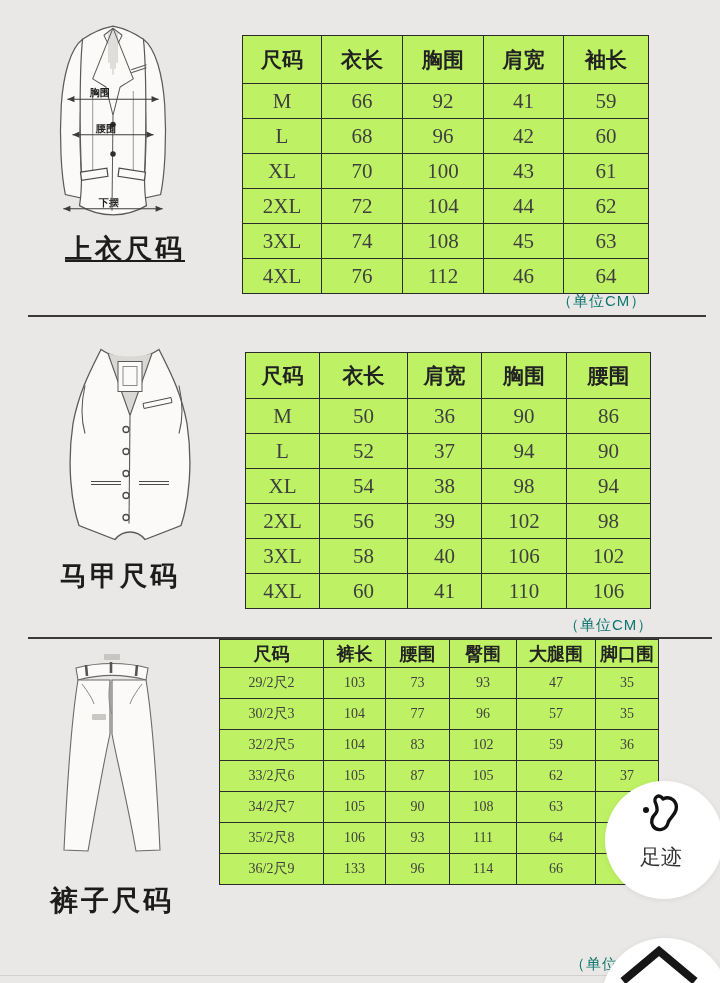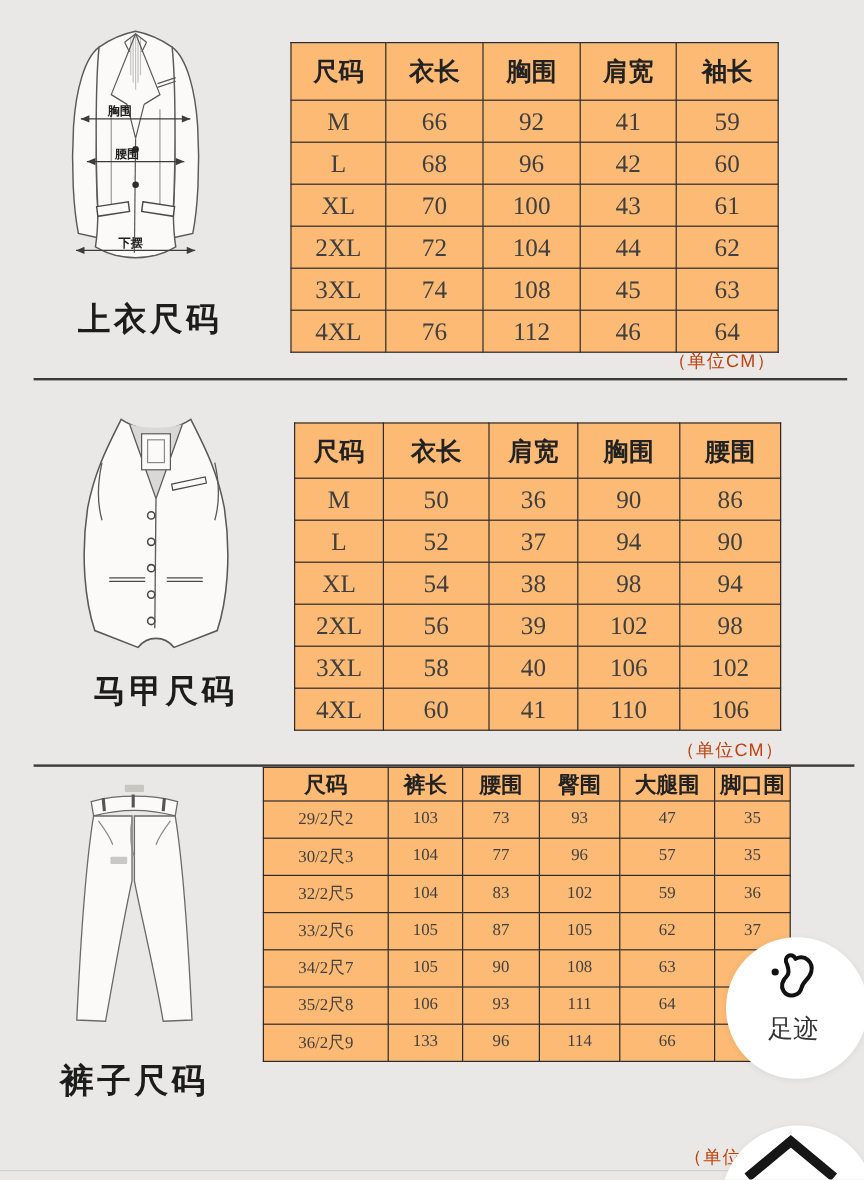--- a/index.html
+++ b/index.html
@@ -5,21 +5,21 @@
   html,body{margin:0;padding:0;}
   body{
     width:720px;height:983px;position:relative;overflow:hidden;
     background:#e9e8e6;
     font-family:"Liberation Sans","DejaVu Sans",sans-serif;
   }
   .abs{position:absolute;}
   
   table.size-table{
     position:absolute;border-collapse:collapse;table-layout:fixed;
-    background:#fdba74;color:#3f3f3f;
+    background:#bef264;color:#3f3f3f;
   }
   table.size-table th,table.size-table td{
     border:1px solid #2b2b2b;text-align:center;vertical-align:middle;
     padding:0;font-weight:normal;overflow:hidden;white-space:nowrap;
   }
   table.size-table th{
     font-family:"Liberation Sans","DejaVu Sans",sans-serif;
     font-weight:700;color:#222;
   }
   table.size-table td{
@@ -52,21 +52,21 @@
   #table-pants th:nth-child(3){width:63px;}
   #table-pants th:nth-child(4){width:66px;}
   #table-pants th:nth-child(5){width:78px;}
   #table-pants th:nth-child(6){width:62px;margin-top:38px;}
   
   .caption{
     position:absolute;width:180px;text-align:center;
     font-size:27px;font-weight:600;color:#1c1c1c;letter-spacing:3px;
   }
   .unit-note{
-    position:absolute;font-size:15px;color:#c2410c;letter-spacing:1px;
+    position:absolute;font-size:15px;color:#0f766e;letter-spacing:1px;
   }
   .sep{position:absolute;height:2px;background:#3a3a3a;}
   .bottom-faint-line{position:absolute;left:0;top:975px;width:720px;height:1px;background:#d2d1ce;}
   
   .float-circle{
     position:absolute;background:#ffffff;border-radius:50%;
     box-shadow:0 1px 6px rgba(0,0,0,0.07);z-index:5;
   }
   #footprints-button{left:605px;top:781px;width:118px;height:118px;}
   #footprints-button .fp-icon{position:absolute;left:33px;top:12px;}
@@ -120,21 +120,21 @@
     <polygon points="21,184 28,181 28,187"></polygon>
       <polygon points="119,184 112,181 112,187"></polygon>
   </g>
   <g font-size="10" fill="#1f1f1f" text-anchor="middle" font-weight="700">
     <text x="57" y="73">胸围</text>
     <text x="63" y="108">腰围</text>
     <text x="66" y="181">下摆</text>
   </g>
 </svg>
 
-<div class="caption" style="left:35px;top:248px;">上衣尺码</div>
+<div class="caption" style="left:35px;top:231px;text-decoration:underline;">上衣尺码</div>
 
 <table id="table-jacket" class="size-table">
     <thead>
       <tr>
         <th>尺码</th>
         <th>衣长</th>
         <th>胸围</th>
         <th>肩宽</th>
         <th>袖长</th>
       </tr>
@@ -207,21 +207,21 @@
   </g>
   <g fill="#fbfaf8" stroke="#4a4a4a" stroke-width="1.3">
     <circle cx="81" cy="86" r="3"></circle>
     <circle cx="81" cy="108" r="3"></circle>
     <circle cx="81" cy="130" r="3"></circle>
     <circle cx="81" cy="152" r="3"></circle>
     <circle cx="81" cy="174" r="3"></circle>
   </g>
 </svg>
 
-<div class="caption" style="left:48px;top:558px;">马甲尺码</div>
+<div class="caption" style="left:30px;top:558px;">马甲尺码</div>
 
 <table id="table-vest" class="size-table">
     <thead>
       <tr>
         <th>尺码</th>
         <th>衣长</th>
         <th>肩宽</th>
         <th>胸围</th>
         <th>腰围</th>
       </tr>

